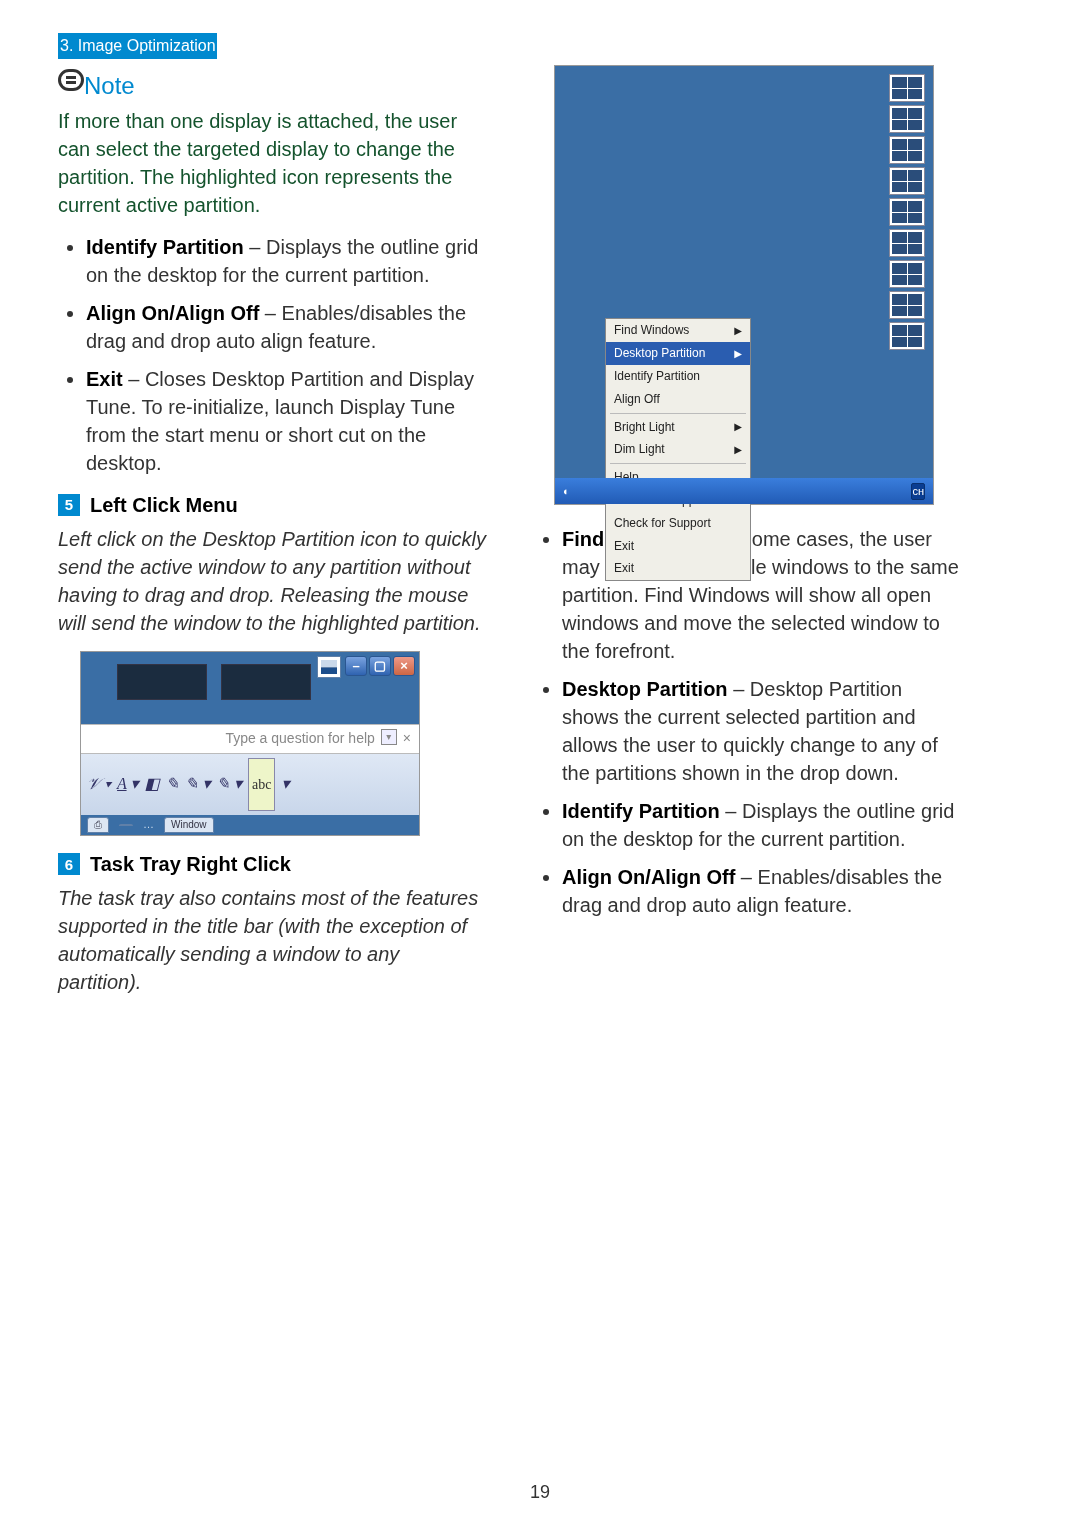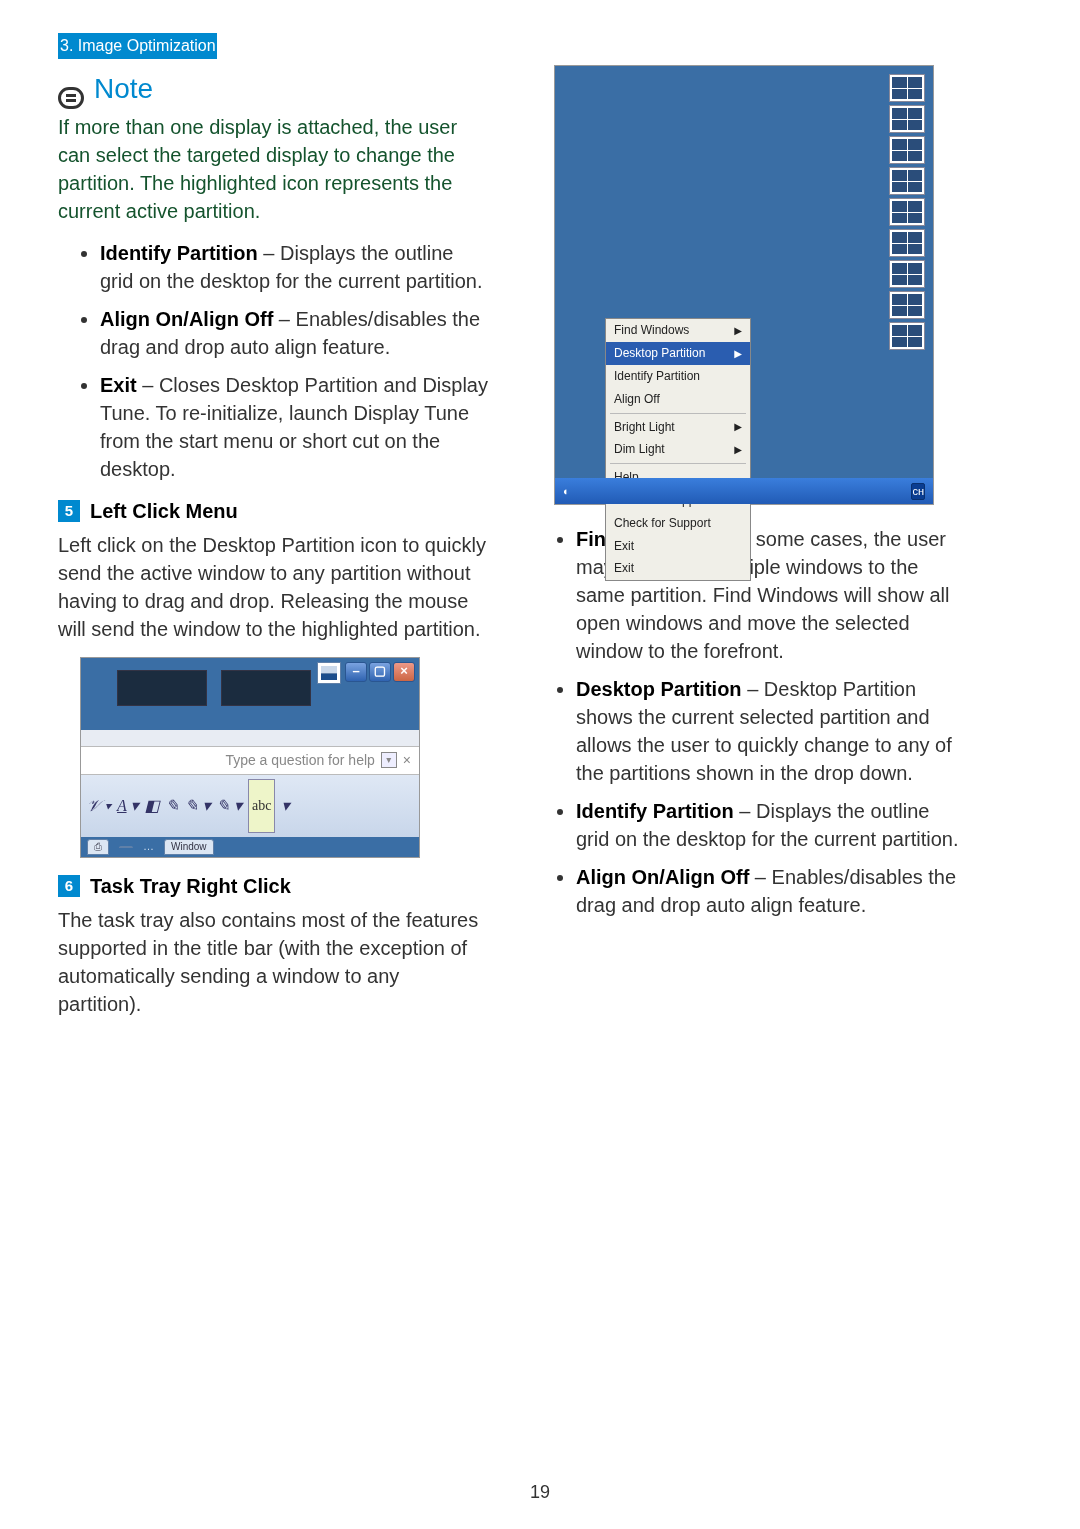--- a/index.html
+++ b/index.html
@@ -20,24 +20,23 @@
   .section-tag {
     display: inline-block;
     background: #0089cf;
     color: #fff;
     font-size: 16px;
     padding: 2px 1px 2px 2px;
     margin-bottom: 6px;
   }
   .note-row {
     display: flex;
-    align-items: flex-end;
-    gap: 10px;
+    align-items: flex-start;
     color: #0089cf;
-    font-size: 28px;
+    font-size: 24px;
     margin-top: 4px;
   }
   .note-icon {
     width: 26px; height: 22px;
     border: 3px solid #333;
     border-radius: 999px 999px 999px 999px / 999px 999px 999px 999px;
     position: relative;
   }
   .note-icon::after {
     content: "";
@@ -58,41 +57,40 @@
   .col {
     width: 430px;
     flex: 0 0 430px;
   }
   ul.feat {
     padding-left: 28px;
     margin: 8px 0 14px 0;
   }
   ul.feat li {
     margin-bottom: 10px;
-    margin-left: 14px;
   }
   .num-head {
     display: flex;
     align-items: center;
     gap: 10px;
     margin: 14px 0 6px 0;
     font-size: 20px;
   }
   .num-badge {
     background: #0089cf;
     color: #fff;
     width: 22px; height: 22px;
     display: inline-flex;
     align-items: center;
     justify-content: center;
     font-size: 15px;
     font-weight: 600;
   }
   .b { font-weight: 700; color: #000; }
-  .para { margin: 6px 0 14px 0; }
+  .para { margin: 6px 0 14px 0; font-style: italic; }
 
   
   .shot1 {
     width: 340px;
     border: 1px solid #999;
     margin: 14px 0 10px 22px;
     font-size: 12px;
     background: #e8ecf3;
   }
   .shot1-top {
@@ -139,25 +137,24 @@
     display:flex; gap:14px;
   }
   .th {
     width:90px;height:36px;border:1px solid #334; background:#1b2c3f;
   }
   .shot1-help {
     background:#fff;
     border-top:1px solid #bbb;
     border-bottom:1px solid #bbb;
     padding:4px 8px;
-    display:flex;align-items:center;justify-content:flex-end;
+    display:flex;align-items:flex-start;justify-content:flex-end;
     color:#888;
     gap:6px;
     font-size:14px;
-    margin-top:16px;
   }
   .dd {
     width:16px;height:16px;border:1px solid #888;background:#eef;
     display:inline-flex;align-items:center;justify-content:center;font-size:10px;
   }
   .shot1-tb {
     background:linear-gradient(#dfe8f5,#c8d6ea);
     padding:4px 6px;
     display:flex;align-items:center;gap:6px;
     font-family: "Times New Roman", serif;

